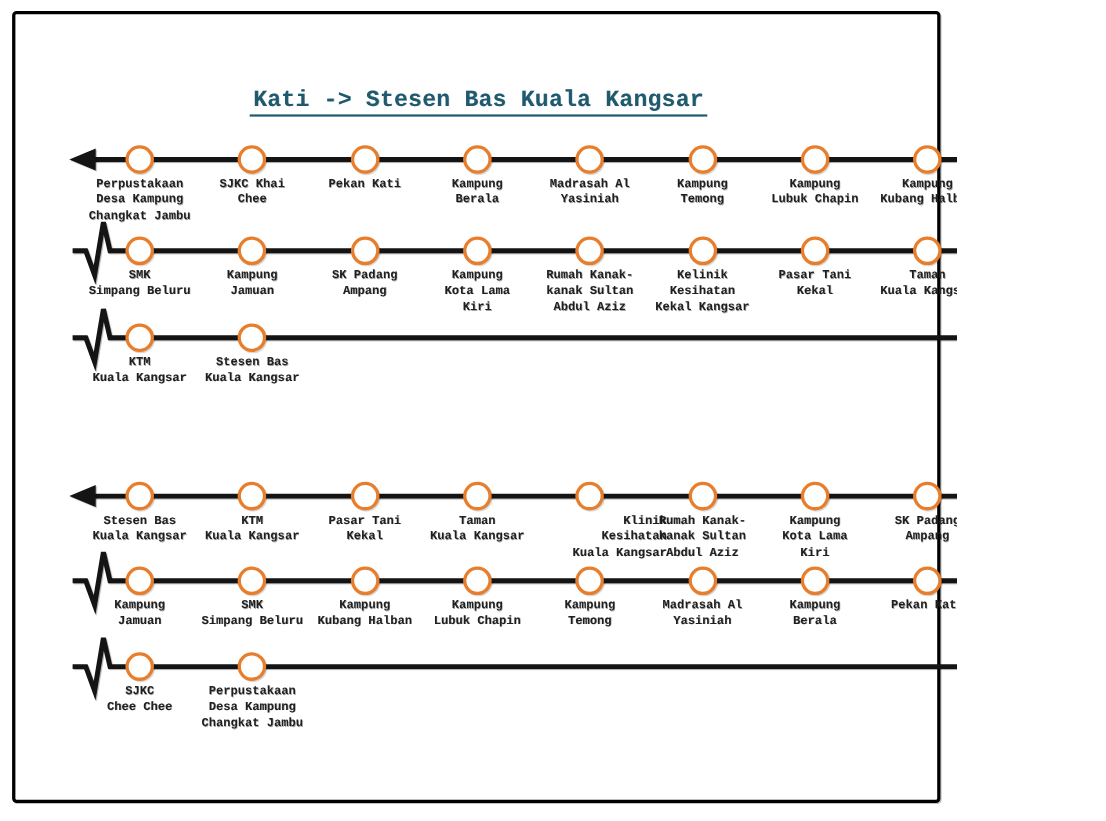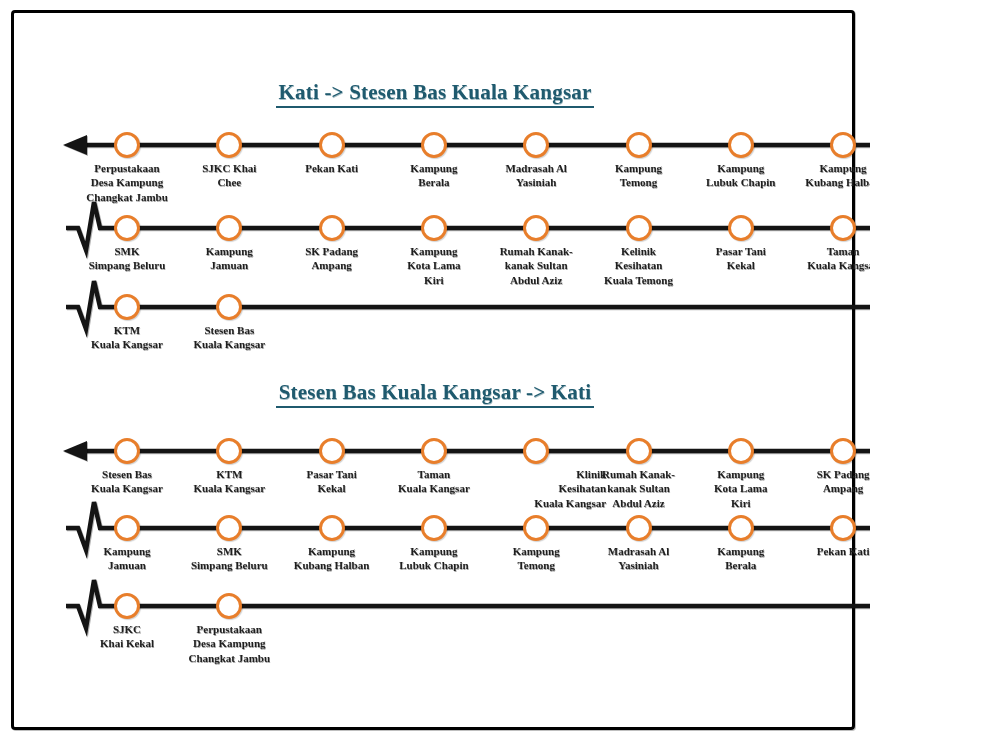--- a/index.html
+++ b/index.html
@@ -6,21 +6,21 @@
     --ring:#E87E2B;
     --line:#141414;
     --title:#1F5A6E;
     --label:#1f1f1f;
   }
   html,body{margin:0;padding:0;background:#ffffff;}
   .page{
     position:relative;
     width:870px;height:746px;
     background:#ffffff;
-    font-family:Liberation Serif, serif;
+    font-family:Liberation Mono, monospace;
     overflow:hidden;
   }
   .frame{
     position:absolute;
     left:11px;top:10px;right:15px;bottom:16px;
     border:3.5px solid #000;
     border-radius:4px;
     box-shadow:1px 1px 0 rgba(0,0,0,0.25);
   }
   .route-title{
@@ -68,23 +68,20 @@
 </head>
 <body>
 
 <div class="page">
   <div class="frame"></div>
 
   <div class="route-title" style="top:80px">
     <span>Kati -&gt; Stesen Bas Kuala Kangsar</span>
   </div>
 
-  <div class="route-title" style="top:380px">
-    <span>Stesen Bas Kuala Kangsar -&gt; Kati</span>
-  </div>
 
   <div id="diagram">
       <svg viewBox="0 0 1005 70" class="track" style="top: 110px;">
         <path d="M85 35 H890 L898 57 L906 8 L912 35 H925" fill="none" stroke="var(--line)" stroke-width="4.5" stroke-linejoin="miter" stroke-linecap="butt"></path>
         <polygon points="63,35 87,25 87,45" fill="var(--line)"></polygon>
       </svg>
       <div class="stop-circle" style="left: 114px; top: 132px;"></div>
       <div class="stop-label" style="left: 57px; top: 161px;">Perpustakaan
 Desa Kampung
 Changkat Jambu</div>
@@ -124,21 +121,21 @@
       <div class="stop-label" style="left: 363.9px; top: 244px;">Kampung
 Kota Lama
 Kiri</div>
       <div class="stop-circle" style="left: 523.2px; top: 215px;"></div>
       <div class="stop-label" style="left: 466.2px; top: 244px;">Rumah Kanak-
 kanak Sultan
 Abdul Aziz</div>
       <div class="stop-circle" style="left: 625.5px; top: 215px;"></div>
       <div class="stop-label" style="left: 568.5px; top: 244px;">Kelinik
 Kesihatan
-Kuala Temong</div>
+Kekal Kangsar</div>
       <div class="stop-circle" style="left: 727.8px; top: 215px;"></div>
       <div class="stop-label" style="left: 670.8px; top: 244px;">Pasar Tani
 Kekal</div>
       <div class="stop-circle" style="left: 830.1px; top: 215px;"></div>
       <div class="stop-label" style="left: 773.1px; top: 244px;">Taman
 Kuala Kangsar</div>
       <svg viewBox="0 0 1005 70" class="track" style="top: 272px;">
         <path d="M66 35 H78 L86 57 L94 9 L100 35 H904" fill="none" stroke="var(--line)" stroke-width="4.5" stroke-linejoin="miter" stroke-linecap="butt"></path>
         <polygon points="928,35 904,25 904,45" fill="var(--line)"></polygon>
       </svg>
@@ -204,19 +201,19 @@
       <div class="stop-label" style="left: 670.8px; top: 544px;">Kampung
 Berala</div>
       <div class="stop-circle" style="left: 830.1px; top: 515px;"></div>
       <div class="stop-label" style="left: 773.1px; top: 544px;">Pekan Kati</div>
       <svg viewBox="0 0 1005 70" class="track" style="top: 571px;">
         <path d="M66 35 H78 L86 57 L94 9 L100 35 H904" fill="none" stroke="var(--line)" stroke-width="4.5" stroke-linejoin="miter" stroke-linecap="butt"></path>
         <polygon points="928,35 904,25 904,45" fill="var(--line)"></polygon>
       </svg>
       <div class="stop-circle" style="left: 114px; top: 593px;"></div>
       <div class="stop-label" style="left: 57px; top: 622px;">SJKC
-Khai Kekal</div>
+Chee Chee</div>
       <div class="stop-circle" style="left: 216.3px; top: 593px;"></div>
       <div class="stop-label" style="left: 159.3px; top: 622px;">Perpustakaan
 Desa Kampung
 Changkat Jambu</div>
     </div>
 </div>
 
 </body></html>

